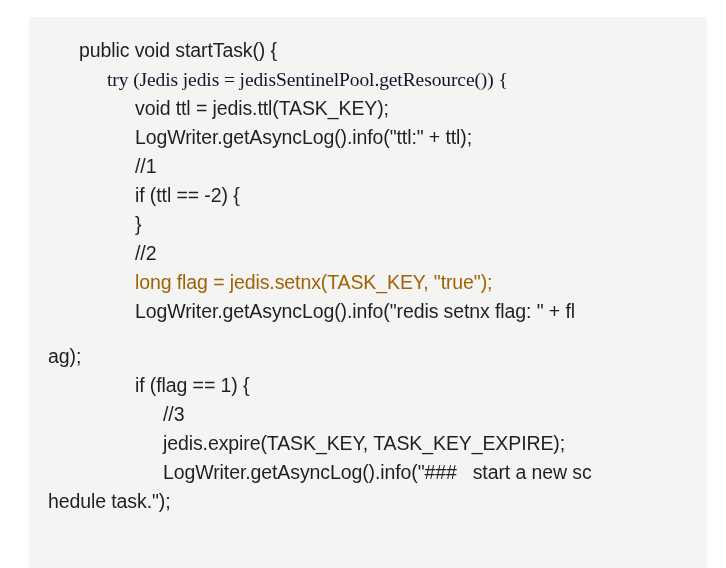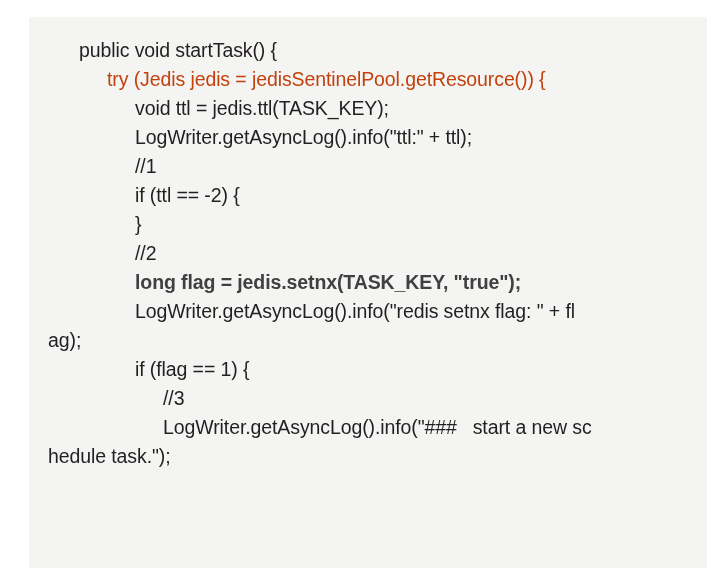--- a/index.html
+++ b/index.html
@@ -59,29 +59,30 @@
   
   .wrap  { padding-left: 19px; }
 </style>
 </head>
 <body>
 
 <div id="page" style="background: rgb(255, 255, 255);">
   <div id="code-block" style="background: rgb(244, 244, 243);">
     <div id="code-lines">
         <span class="code-line ind-0" style="color: rgb(35, 31, 32);">public void startTask() {</span>
-        <span class="code-line ind-1" style="color: #c2410c;">try (Jedis jedis = jedisSentinelPool.getResource()) {</span>
+        <span class="code-line ind-1" style="color: #0f172a; font-family: Liberation Serif, serif;">try (Jedis jedis = jedisSentinelPool.getResource()) {</span>
         <span class="code-line ind-2" style="color: rgb(35, 31, 32);">void ttl = jedis.ttl(TASK_KEY);</span>
         <span class="code-line ind-2" style="color: rgb(35, 31, 32);">LogWriter.getAsyncLog().info("ttl:" + ttl);</span>
         <span class="code-line ind-2" style="color: rgb(35, 31, 32);">//1</span>
         <span class="code-line ind-2" style="color: rgb(35, 31, 32);">if (ttl == -2) {</span>
         <span class="code-line ind-2" style="color: rgb(35, 31, 32);">}</span>
         <span class="code-line ind-2" style="color: rgb(35, 31, 32);">//2</span>
-        <span class="code-line ind-2" style="color: #404040; font-weight: bold;">long flag = jedis.setnx(TASK_KEY, "true");</span>
+        <span class="code-line ind-2" style="color: #a16207;">long flag = jedis.setnx(TASK_KEY, "true");</span>
         <span class="code-line ind-2" style="color: rgb(35, 31, 32);">LogWriter.getAsyncLog().info("redis setnx flag: " + fl</span>
-        <span class="code-line wrap" style="color: rgb(35, 31, 32);">ag);</span>
+        <span class="code-line wrap" style="color: rgb(35, 31, 32); margin-top: 16px;">ag);</span>
         <span class="code-line ind-2" style="color: rgb(35, 31, 32);">if (flag == 1) {</span>
         <span class="code-line ind-3" style="color: rgb(35, 31, 32);">//3</span>
+        <span class="code-line ind-3" style="color: rgb(35, 31, 32);">jedis.expire(TASK_KEY, TASK_KEY_EXPIRE);</span>
         <span class="code-line ind-3" style="color: rgb(35, 31, 32);">LogWriter.getAsyncLog().info("###   start a new sc</span>
         <span class="code-line wrap" style="color: rgb(35, 31, 32);">hedule task.");</span>
       </div>
   </div>
 </div>
 
 </body></html>

